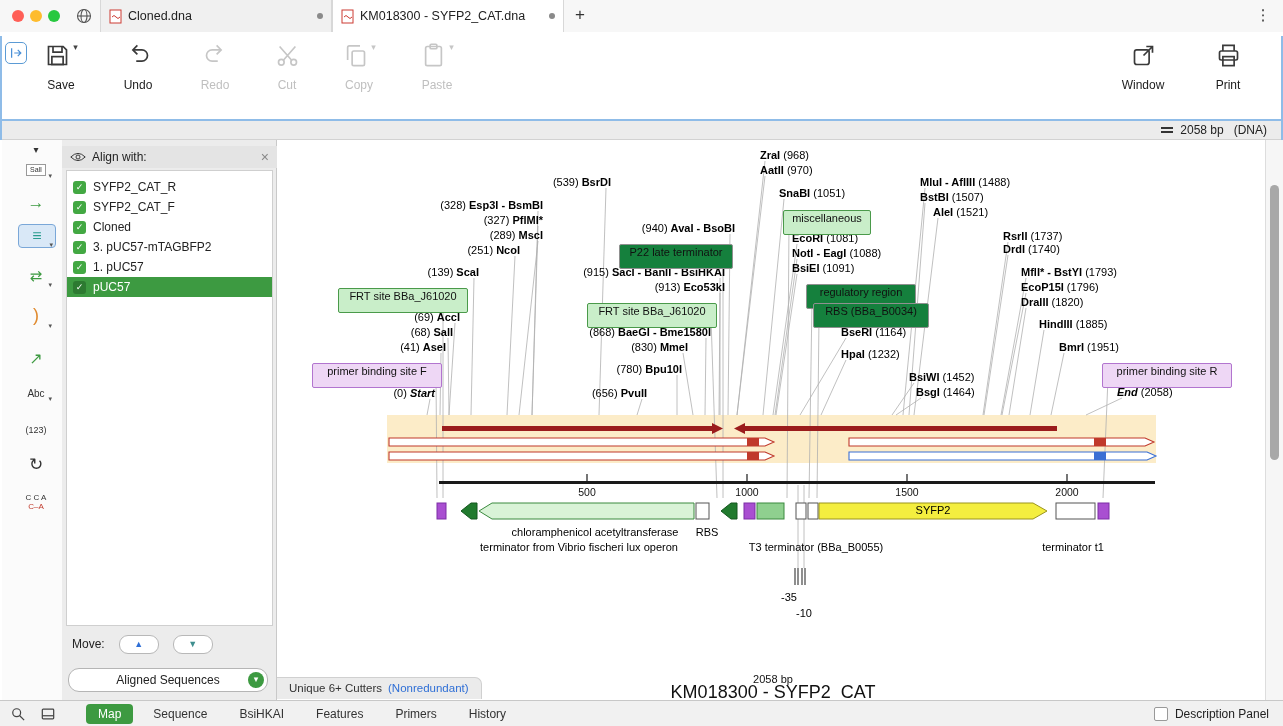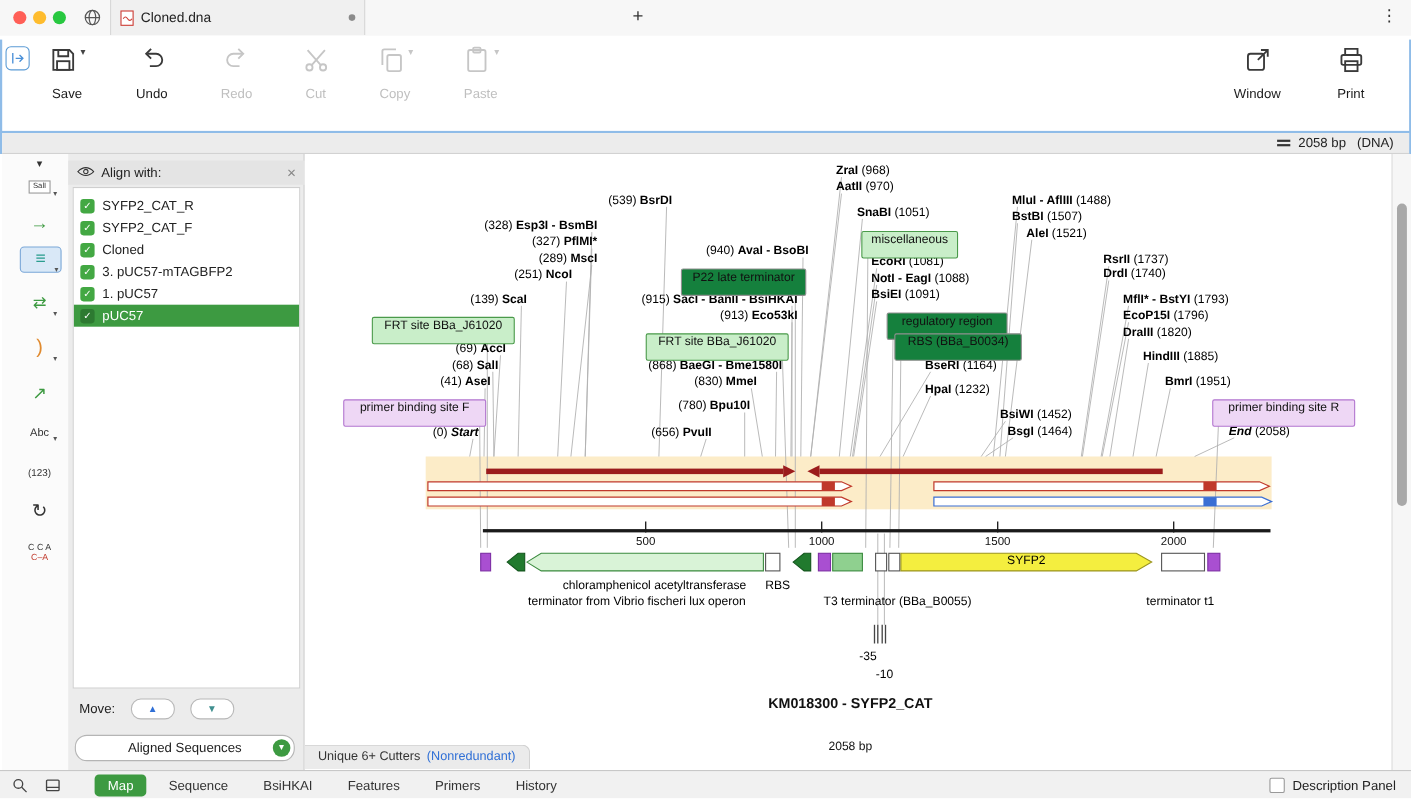--- a/index.html
+++ b/index.html
@@ -71,21 +71,21 @@
   .slab{position:absolute;font-size:11px;line-height:13px;white-space:nowrap;color:#000;}
   .slab .b{font-weight:700;}
   .slab.ital .b{font-style:italic;}
   .tag{position:absolute;font-size:11px;height:25px;line-height:14px;text-align:center;border-radius:2px;border:1px solid;box-sizing:border-box;white-space:nowrap;background:#fff;}
   .tag.green{background:var(--tag-green-bg,#c9eec9);border-color:var(--tag-green-border,#4a9a4a);}
   .tag.purple{background:var(--tag-purple-bg,#eed7f5);border-color:var(--tag-purple-border,#b275cf);}
   .tag.frame{background:#15803d;border-color:#909090;}
   .rlab{position:absolute;width:30px;text-align:center;font-size:10.5px;color:#111;}
   .flab{position:absolute;font-size:11px;white-space:nowrap;transform:translateX(-50%);color:#000;}
   .flab-in{position:absolute;font-size:11px;font-weight:400;text-align:center;color:#000;}
-  .map-title{position:absolute;left:496px;top:492px;transform:translateX(-50%);font-size:13px;font-weight:700;white-space:nowrap;}
+  .map-title{position:absolute;left:496px;top:542px;transform:translateX(-50%);font-size:18px;font-weight:400;white-space:nowrap;}
   .map-sub{position:absolute;left:496px;top:533px;transform:translateX(-50%);font-size:11px;}
   .map-status{position:absolute;left:0;top:537px;height:21px;line-height:21px;background:#ebebeb;border:1px solid #d0d0d0;border-left:none;border-bottom:none;border-radius:0 7px 0 0;padding:0 12px;font-size:11.5px;color:#333;white-space:nowrap;}
   .map-status .lnk{color:var(--link-blue,#2f6fd6);margin-left:6px;}
   
   .vscroll{position:absolute;left:1265px;top:0;width:18px;height:560px;background:#f6f6f6;border-left:1px solid #ddd;box-sizing:border-box;}
   .vthumb{position:absolute;left:4px;top:45px;width:9px;height:275px;background:#a8a8a8;border-radius:5px;}
   
   .bottom-bar{position:absolute;left:0;top:700px;width:1283px;height:26px;background:#f1f1f1;border-top:1px solid #c8c8c8;box-sizing:border-box;display:flex;align-items:center;}
   .bb-icon{width:24px;height:20px;display:flex;align-items:center;justify-content:center;margin-left:6px;}
   .bb-icon svg{stroke:#444;fill:none;stroke-width:1.4;}
@@ -112,20 +112,30 @@
         </svg>
     </div>
     <div class="ttab" style="left:100px">
       <span class="ticon">
         <svg viewBox="0 0 13 15" width="13" height="15">
             <rect x="1" y="1" width="11" height="13" fill="#fff" stroke="#cc3b33"></rect>
             <path d="M3 8 q2 -3 4 0 t4 0" stroke="#cc3b33" fill="none"></path>
           </svg>
       </span>
       <span class="tlabel">Cloned.dna</span>
+      <span class="tdot"></span>
+    </div>
+    <div class="ttab active" style="left:332px">
+      <span class="ticon">
+        <svg viewBox="0 0 13 15" width="13" height="15">
+            <rect x="1" y="1" width="11" height="13" fill="#fff" stroke="#cc3b33"></rect>
+            <path d="M3 8 q2 -3 4 0 t4 0" stroke="#cc3b33" fill="none"></path>
+          </svg>
+      </span>
+      <span class="tlabel">KM018300 - SYFP2_CAT.dna</span>
       <span class="tdot"></span>
     </div>
     <div class="newtab">+</div>
     <div class="overflow">⋮</div>
   </div>
 
   <div class="toolbar">
     <div class="sidebar-toggle">
       <svg viewBox="0 0 16 16" width="14" height="14">
           <path d="M3 2.5 v11"></path>

